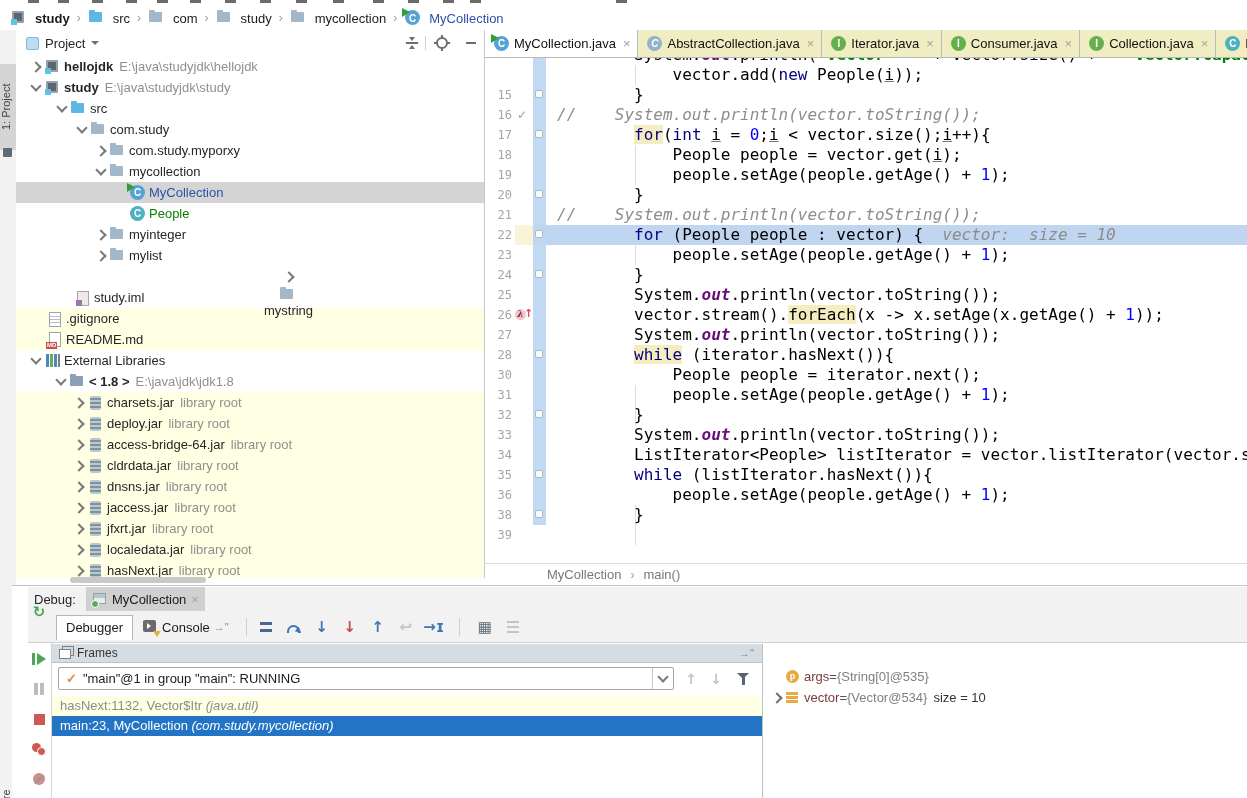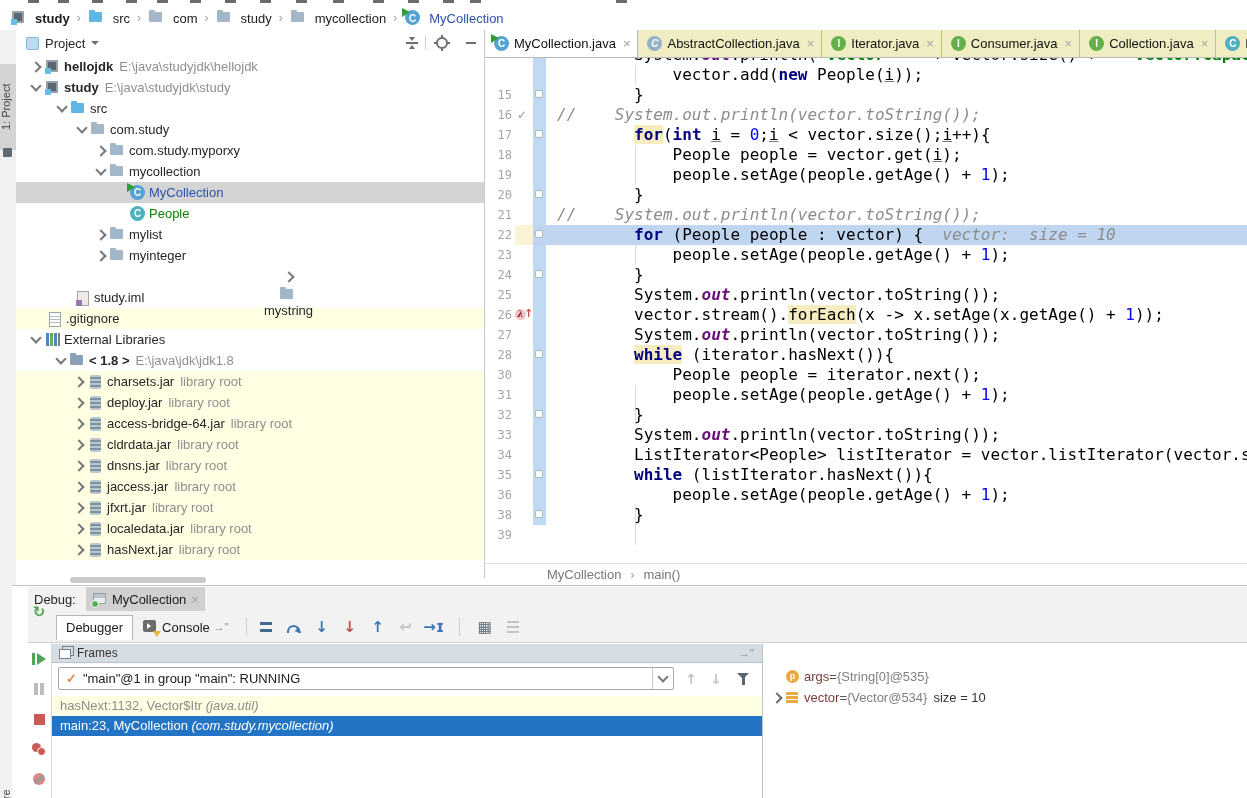--- a/index.html
+++ b/index.html
@@ -99,21 +99,21 @@
   .tclose{color:#a2a2a2;font-size:13px;margin-left:5px;cursor:pointer;}
   #code{position:absolute;left:0;top:28px;width:762px;height:505px;overflow:hidden;background:#fff;}
   .guide{position:absolute;width:1px;background:#dcdcdc;left:150px;}
   .cl{display:flex;height:20px;align-items:stretch;position:relative;}
   .gnum{width:30px;text-align:right;padding-right:3px;box-sizing:border-box;font:12px/20px "DejaVu Sans Mono",monospace;color:#a5a5a5;flex:none;margin-top:20px;}
   .gico{width:18px;flex:none;position:relative;}
   .gstripe{width:13px;flex:none;background:#c2d9f4;position:relative;}
   .ctext{flex:1;font:16px/20px "DejaVu Sans Mono",monospace;white-space:pre;padding-left:11px;overflow:hidden;color:#000;}
   .cl.exec .gnum,.cl.exec .gico{background:#fbf3d7;}
   .cl.exec .gstripe,.cl.exec .ctext{background:#bfd5f0;}
-  .k{color:#000080;font-weight:bold;}
+  .k{color:#000080;font-weight:normal;}
   .n{color:#0000ff;}
   .c{color:#8c8c8c;font-style:italic;}
   .f{color:#660e7a;font-style:italic;font-weight:bold;}
   .s{color:#008000;font-weight:bold;}
   .u{text-decoration:underline;text-decoration-color:#777;}
   .h{background:#f5ecbf;}
   .hint{color:#8c8c8c;font-style:italic;}
   .l14clip{height:7px;overflow:hidden;}
   .l14clip .cl{margin-top:-13px;}
   .fold{position:absolute;left:2px;top:5px;width:8px;height:8px;background:#fdfdfd;border:1px solid #aeb9c3;border-radius:2px;box-sizing:border-box;}
@@ -307,41 +307,46 @@
         <div class="trow" style="padding-left: 97px;">
           <span class="chev none"></span>
           <span class="ic i-class-teal">
             <span class="letter">C</span>
           </span>
           <span class="tlabel" style="color: rgb(14, 128, 0);">People</span>
         </div>
         <div class="trow" style="padding-left: 77px;">
           <span class="chev closed"></span>
           <span class="ic i-folder-pkg"></span>
+          <span class="tlabel">myinteger</span>
+        </div>
+        <div class="trow" style="padding-left: 77px;">
+          <span class="chev closed"></span>
+          <span class="ic i-folder-pkg"></span>
           <span class="tlabel">mylist</span>
-        </div>
-        <div class="trow" style="padding-left: 77px;">
-          <span class="chev closed"></span>
-          <span class="ic i-folder-pkg"></span>
-          <span class="tlabel">myinteger</span>
         </div>
         <div class="trow" style="padding-left: 77px; flex-direction: column;">
           <span class="chev closed"></span>
           <span class="ic i-folder-pkg"></span>
           <span class="tlabel">mystring</span>
         </div>
         <div class="trow" style="padding-left: 42px;">
           <span class="chev none"></span>
           <span class="ic i-iml"></span>
           <span class="tlabel">study.iml</span>
         </div>
         <div class="trow ylw" style="padding-left: 14px;">
           <span class="chev none"></span>
           <span class="ic i-file"></span>
           <span class="tlabel">.gitignore</span>
+        </div>
+        <div class="trow ylw" style="padding-left: 14px;">
+          <span class="chev none"></span>
+          <span class="ic i-md"></span>
+          <span class="tlabel">README.md</span>
         </div>
         <div class="trow" style="padding-left: 12px;">
           <span class="chev open"></span>
           <span class="ic i-libs"></span>
           <span class="tlabel">External Libraries</span>
         </div>
         <div class="trow" style="padding-left: 37px;">
           <span class="chev open"></span>
           <span class="ic i-jdk"></span>
           <span class="tlabel b">&lt; 1.8 &gt;</span>

